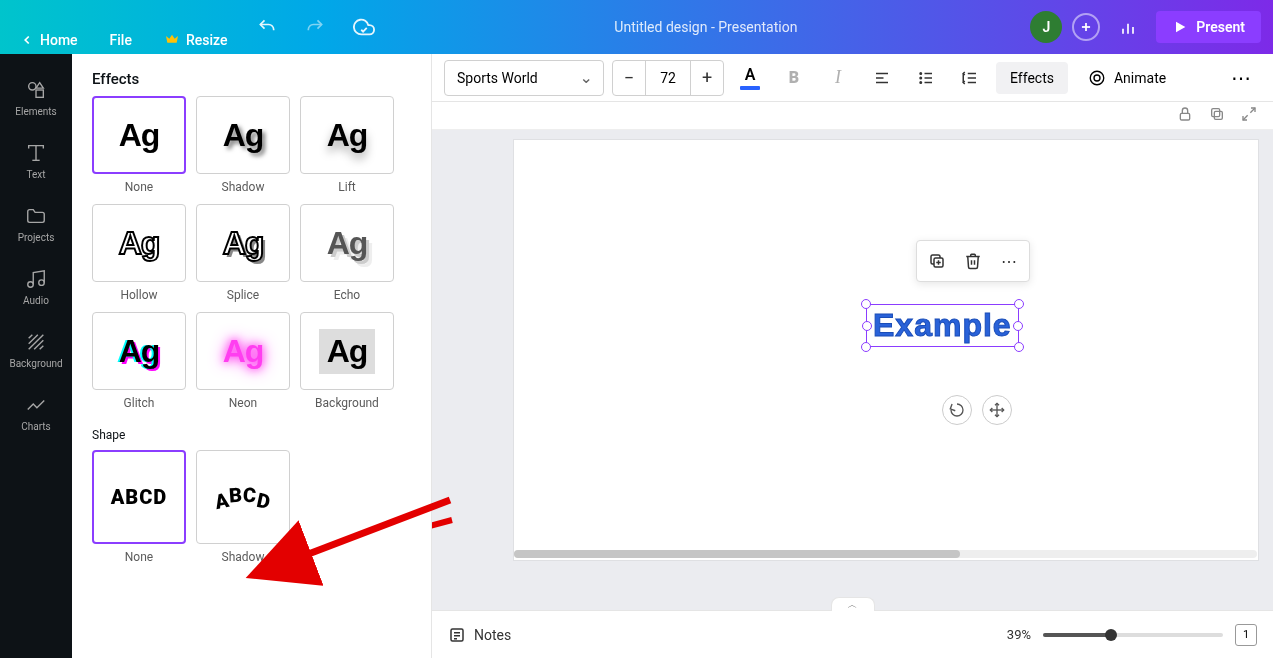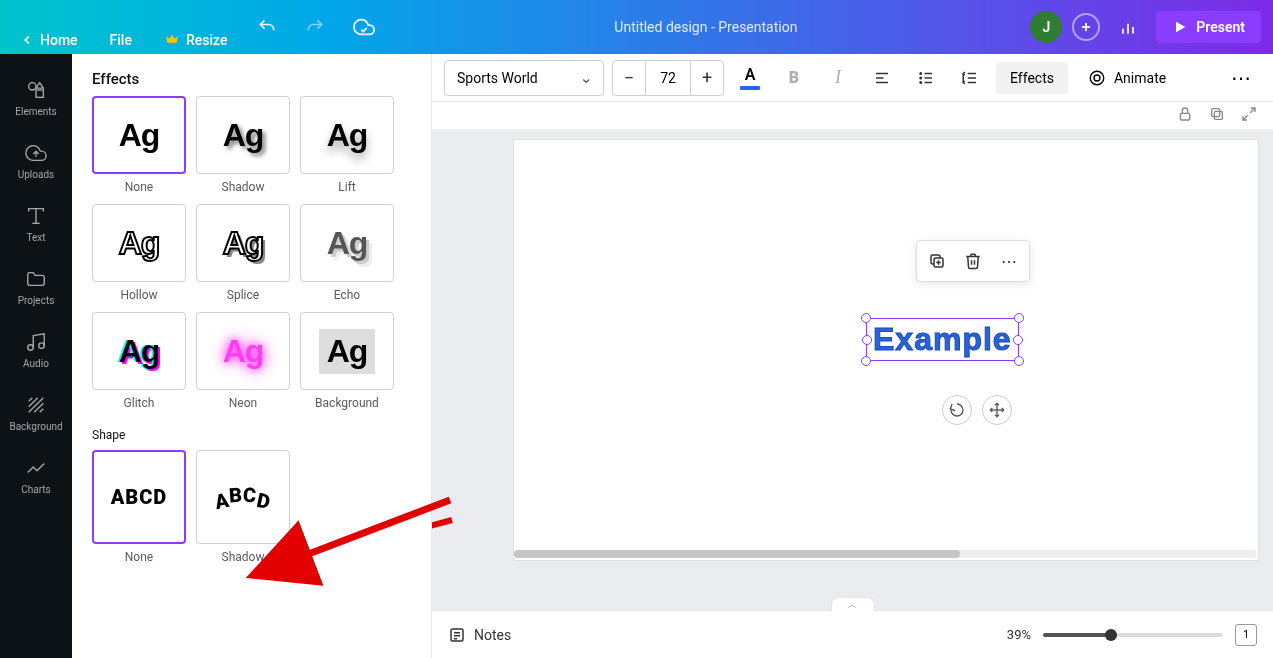--- a/index.html
+++ b/index.html
@@ -69,21 +69,21 @@
 .animate-btn { display:flex; align-items:center; gap:8px; padding: 8px 12px; font-size:14px; cursor:pointer;}
 .more-dots { font-size: 20px; letter-spacing: 2px; cursor: pointer; padding: 0 8px;}
 .toolbar-spacer { flex: 1; }
 .secondary-row { height: 28px; display: flex; align-items: center; justify-content: flex-end; gap: 16px; padding: 0 16px; background: #fff; border-bottom: 1px solid #eee; }
 .secondary-row .sicon { color: #888; cursor: pointer; }
 
 .canvas-wrap { flex: 1; position: relative; overflow: hidden; }
 .slide { position: absolute; left: 82px; top: 10px; width: 744px; height: 420px; background: #fff; box-shadow: 0 0 0 1px rgba(0,0,0,0.05); }
 .floating-toolbar { position: absolute; left: 402px; top: 100px; background: #fff; border: 1px solid #ddd; border-radius: 4px; box-shadow: 0 2px 8px rgba(0,0,0,0.1); display: flex; align-items: center; padding: 6px; gap: 8px; }
 .ft-btn { width: 28px; height: 28px; display: flex; align-items: center; justify-content: center; cursor: pointer; color: #333; }
-.text-box { position: absolute; left: 352px; top: 178px; border: 1px solid #8b3dff; padding: 2px 6px; }
+.text-box { position: absolute; left: 352px; top: 164px; border: 1px solid #8b3dff; padding: 2px 6px; }
 .text-box .handle { position: absolute; width: 10px; height: 10px; background: #fff; border: 1px solid #8b3dff; border-radius: 50%; }
 .h-tl{top:-6px;left:-6px;} .h-tr{top:-6px;right:-6px;} .h-bl{bottom:-6px;left:-6px;} .h-br{bottom:-6px;right:-6px;}
 .h-ml{top:50%;left:-5px;transform:translateY(-50%);width:6px;height:16px;border-radius:3px;}
 .h-mr{top:50%;right:-5px;transform:translateY(-50%);width:6px;height:16px;border-radius:3px;}
 .example-text { font-family: "Arial Black", sans-serif; font-weight: 900; font-size: 32px; color: #2962d9; letter-spacing: 1px; -webkit-text-stroke: 1px #1a4db8; }
 .below-controls { position: absolute; left: 428px; top: 255px; display: flex; gap: 10px; }
 .circle-btn { width: 30px; height: 30px; border: 1px solid #ccc; border-radius: 50%; background: #fff; display:flex;align-items:center;justify-content:center;cursor:pointer;color:#555;}
 
 
 .arrow-svg { position:absolute; pointer-events:none; }
@@ -171,30 +171,20 @@
   <div class="rail">
     <div class="rail-item">
       <div class="rail-icon">
           <svg width="22" height="22" viewBox="0 0 24 24" fill="none" stroke="currentColor" stroke-width="1.5">
             <circle cx="8" cy="8" r="4"></circle>
             <rect x="12" y="12" width="8" height="8"></rect>
             <polygon points="16,4 20,10 12,10"></polygon>
           </svg>
         </div>
       <span>Elements</span>
-    </div>
-    <div class="rail-item">
-      <div class="rail-icon">
-          <svg width="22" height="22" viewBox="0 0 24 24" fill="none" stroke="currentColor" stroke-width="1.5">
-            <path d="M18 10h-1.26A8 8 0 109 20h9a5 5 0 000-10z"></path>
-            <polyline points="12 16 12 10"></polyline>
-            <polyline points="9 13 12 10 15 13"></polyline>
-          </svg>
-        </div>
-      <span>Uploads</span>
     </div>
     <div class="rail-item">
       <div class="rail-icon">
           <svg width="22" height="22" viewBox="0 0 24 24" fill="none" stroke="currentColor" stroke-width="1.5">
             <polyline points="4 7 4 4 20 4 20 7"></polyline>
             <line x1="12" y1="4" x2="12" y2="20"></line>
             <line x1="8" y1="20" x2="16" y2="20"></line>
           </svg>
         </div>
       <span>Text</span>

